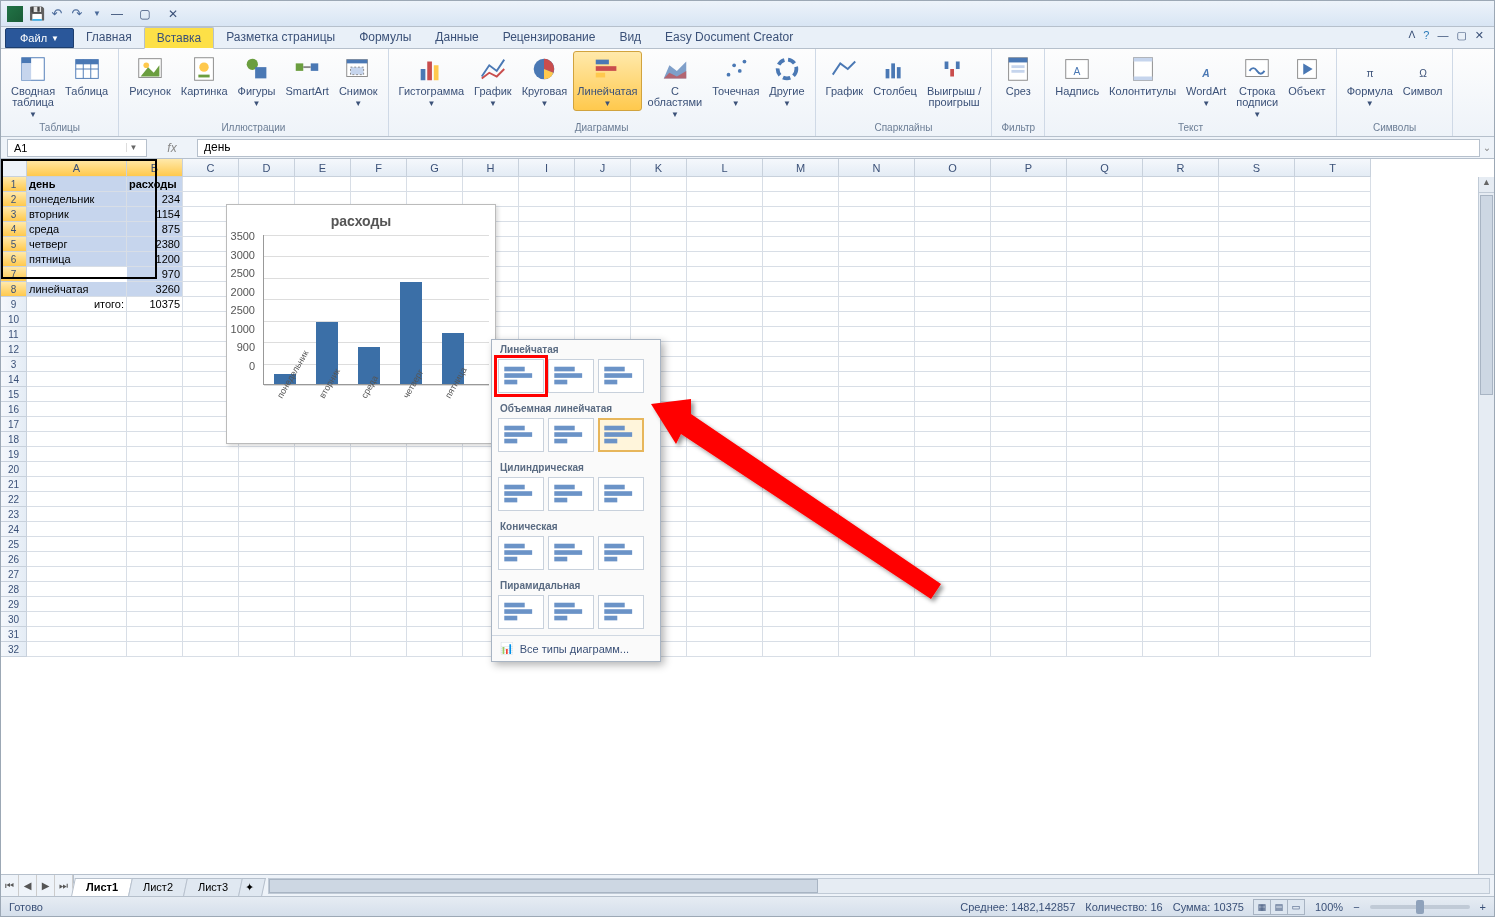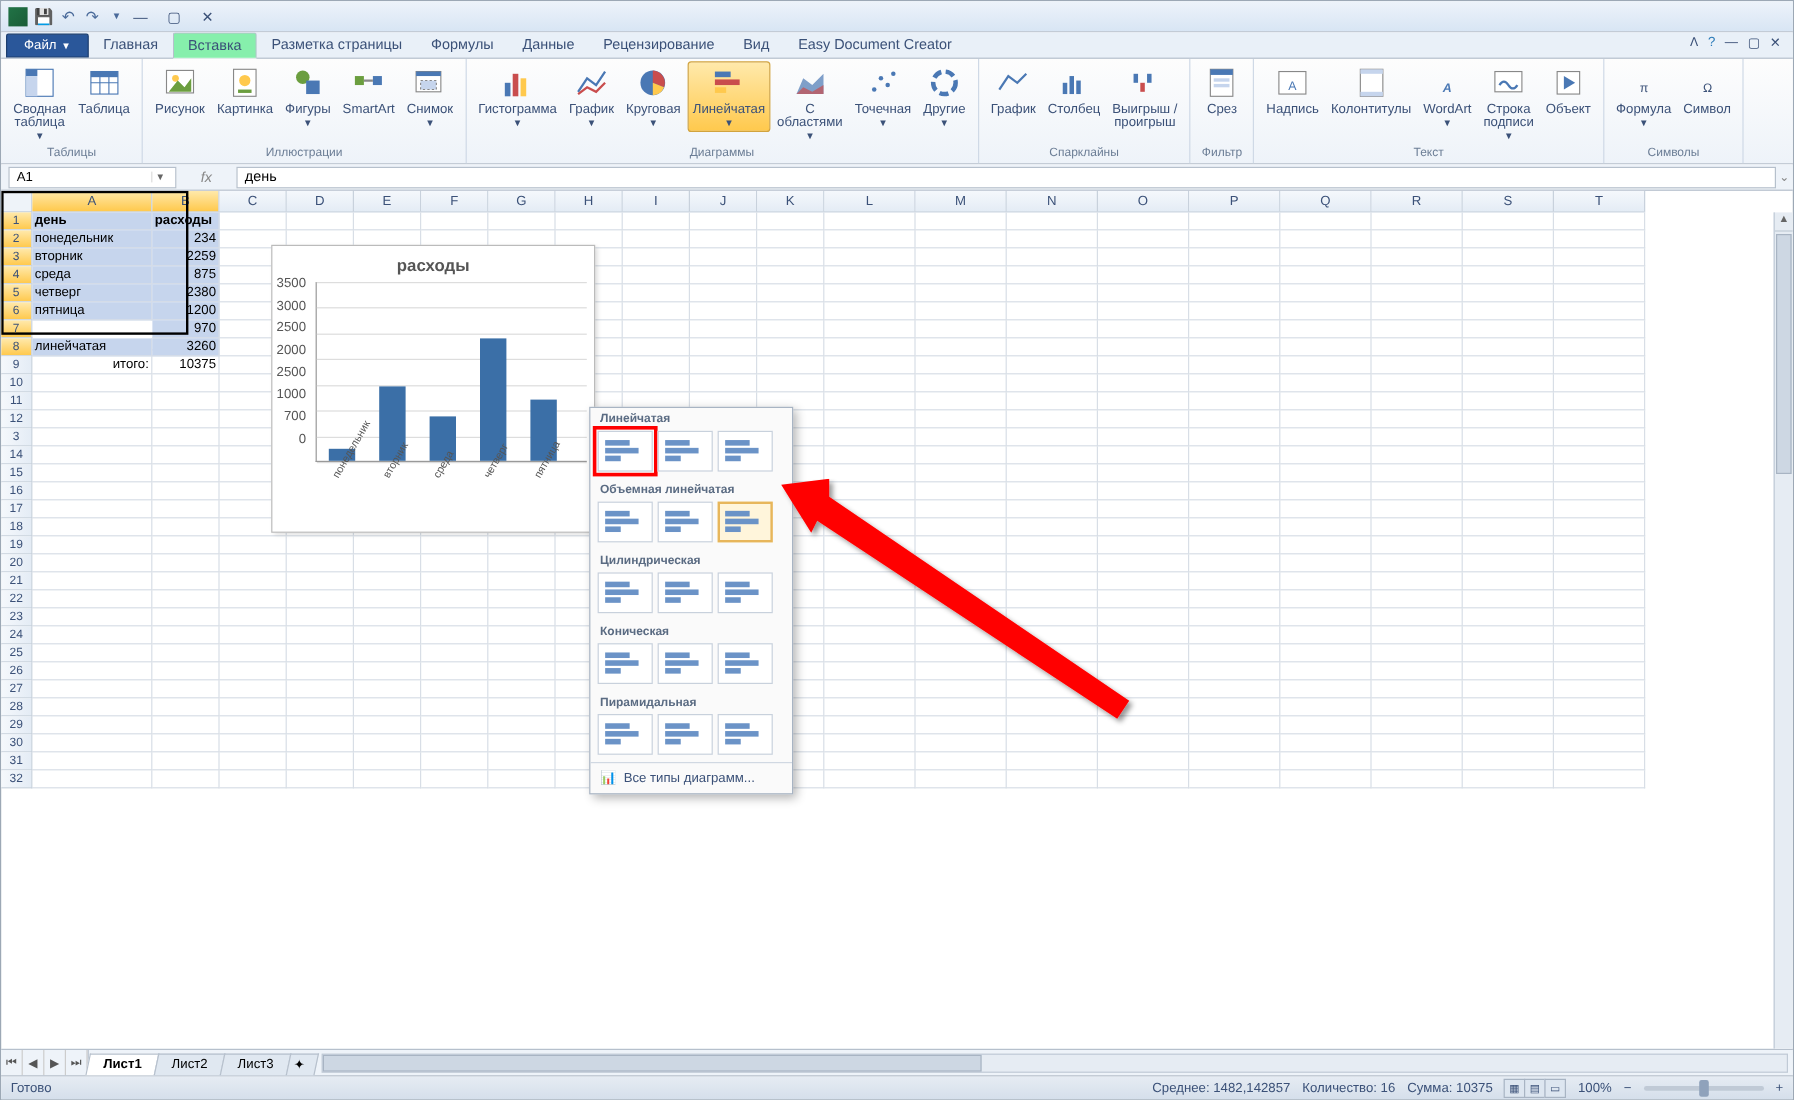--- a/index.html
+++ b/index.html
@@ -8,21 +8,21 @@
 .titlebar{height:26px;background:linear-gradient(#edf3fa,#d8e5f4);display:flex;align-items:center;padding:0 6px;border-bottom:1px solid #b6c0cc}
 .tb-ico{width:16px;height:16px;background:linear-gradient(135deg,#217346,#1a5c37);margin-right:6px}
 .qat{display:flex;gap:4px;align-items:center}
 .qat span{width:16px;height:16px;display:inline-flex;align-items:center;justify-content:center;color:#4a6a9a;font-size:13px;cursor:pointer}
 .tb-title{flex:1;text-align:center;color:#3b5178;font-size:13px}
 .winbtns{display:flex;gap:4px}
 .winbtns span{width:24px;height:18px;display:inline-flex;align-items:center;justify-content:center;color:#3b5178;cursor:pointer;font-size:12px}
 .tabsrow{height:22px;background:#e9f0f8;display:flex;align-items:flex-end;padding-left:4px;border-bottom:1px solid #b6c0cc;position:relative}
 .filebtn{background:#2a579a;color:#fff;padding:3px 14px;font-size:12px;border-radius:2px 2px 0 0;border:1px solid #1d3e6e;display:flex;align-items:center;gap:4px}
 .tab{padding:3px 12px;font-size:12px;color:#3b5178;cursor:pointer}
-.tab.active{background:#86efac;border:1px solid #b6c0cc;border-bottom:1px solid #fdfdfd;border-radius:2px 2px 0 0;margin-bottom:-1px}
+.tab.active{background:#fde047;border:1px solid #b6c0cc;border-bottom:1px solid #fdfdfd;border-radius:2px 2px 0 0;margin-bottom:-1px}
 .tabsrow .help{position:absolute;right:10px;top:2px;display:flex;gap:8px;color:#3b5178;font-size:13px}
 .ribbon{height:88px;background:linear-gradient(#fdfdfd,#eef3f9);border-bottom:1px solid #b6c0cc;display:flex}
 .rgroup{border-right:1px solid #cfd9e6;padding:2px 6px 0 6px;display:flex;flex-direction:column;align-items:center}
 .rgroup .items{display:flex;gap:2px;flex:1;align-items:flex-start}
 .rgroup .glabel{font-size:10px;color:#6b7d95;text-align:center;height:14px;line-height:12px}
 .rbtn{display:flex;flex-direction:column;align-items:center;padding:2px 4px;cursor:pointer;border-radius:3px;min-width:40px}
 .rbtn.active{background:linear-gradient(#ffe9ab,#ffc94d);border:1px solid #d1a33e;padding:1px 3px}
 .rico{width:32px;height:32px;display:flex;align-items:center;justify-content:center;font-size:24px}
 .rico svg{width:30px;height:30px}
 .rlbl{font-size:11px;color:#3b5178;text-align:center;line-height:11px;margin-top:1px}
@@ -512,21 +512,21 @@
           <div class="cell" style="width: 76px;"></div>
           <div class="cell" style="width: 76px;"></div>
           <div class="cell" style="width: 76px;"></div>
           <div class="cell" style="width: 76px;"></div>
           <div class="cell" style="width: 76px;"></div>
           <div class="cell" style="width: 76px;"></div>
           <div class="cell" style="width: 76px;"></div>
         </div>
         <div class="cellrow">
           <div class="cell celldata" style="width: 100px;">вторник</div>
-          <div class="cell celldata txtright" style="width: 56px;">2259</div>
+          <div class="cell celldata txtright" style="width: 56px;">1154</div>
           <div class="cell" style="width: 56px;"></div>
           <div class="cell" style="width: 56px;"></div>
           <div class="cell" style="width: 56px;"></div>
           <div class="cell" style="width: 56px;"></div>
           <div class="cell" style="width: 56px;"></div>
           <div class="cell" style="width: 56px;"></div>
           <div class="cell" style="width: 56px;"></div>
           <div class="cell" style="width: 56px;"></div>
           <div class="cell" style="width: 56px;"></div>
           <div class="cell" style="width: 76px;"></div>
@@ -1182,21 +1182,21 @@
 
     <div class="embchart">
       <div class="ctitle">расходы</div>
       <div class="yticks" id="yticks">
           <div>3500</div>
           <div>3000</div>
           <div>2500</div>
           <div>2000</div>
           <div>2500</div>
           <div>1000</div>
-          <div>700</div>
+          <div>900</div>
           <div>0</div>
         </div>
       <div class="plot" id="plot">
           <div class="grid" style="top: 0px;"></div>
           <div class="grid" style="top: 21.4286px;"></div>
           <div class="grid" style="top: 42.8571px;"></div>
           <div class="grid" style="top: 64.2857px;"></div>
           <div class="grid" style="top: 85.7143px;"></div>
           <div class="grid" style="top: 107.143px;"></div>
           <div class="grid" style="top: 128.571px;"></div>

